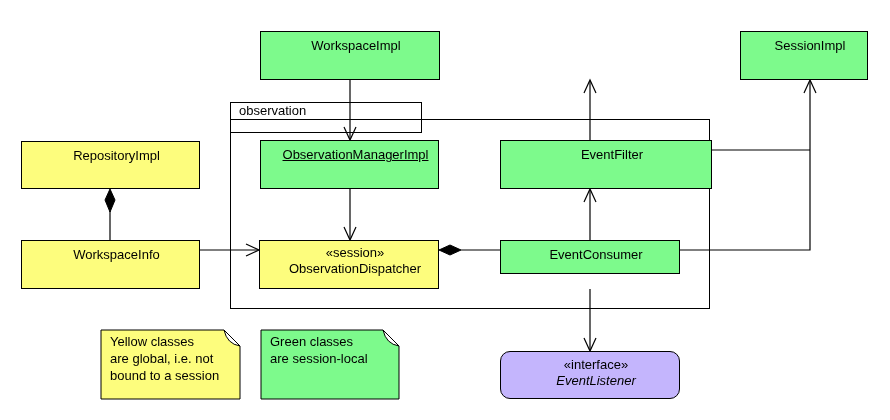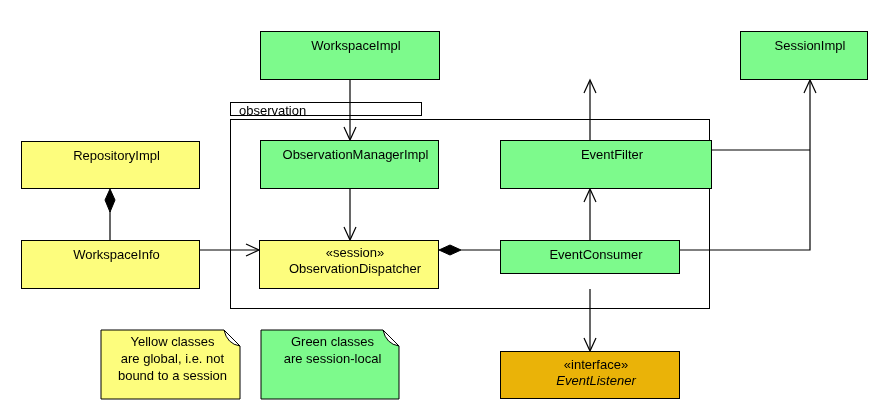--- a/index.html
+++ b/index.html
@@ -8,48 +8,48 @@
     --line:#000000;
     --background:#ffffff;
   }
   html,body{margin:0;padding:0;background:#fff;}
   .canvas{
     position:relative;width:890px;height:420px;overflow:hidden;
     background:var(--background);
     font-family:"Liberation Sans",sans-serif;color:#000;
   }
   .pkg-tab{
-    position:absolute;left:230px;top:102px;width:192px;height:14px;
+    position:absolute;left:230px;top:102px;width:192px;height:31px;
     box-sizing:border-box;border:1px solid var(--line);background:#fff;
     font-size:13px;line-height:15px;padding-left:8px;
   }
   .pkg-body{
     position:absolute;left:230px;top:119px;width:480px;height:190px;
     box-sizing:border-box;border:1px solid var(--line);background:transparent;
   }
   svg.wires{position:absolute;left:0;top:0;width:890px;height:420px;}
   .wire{stroke:var(--line);fill:none;stroke-width:1.2;}
   .head{stroke:var(--line);fill:none;stroke-width:1.2;}
   .diamond{fill:var(--line);stroke:var(--line);}
   .note-yellow{fill:var(--yellow);stroke:var(--line);stroke-width:1;}
   .note-green{fill:var(--green);stroke:var(--line);stroke-width:1;}
   .flap{fill:#fff;stroke:var(--line);stroke-width:1;}
   .box{
     position:absolute;box-sizing:border-box;border:1px solid var(--line);
     text-align:center;font-size:13px;line-height:16px;padding-top:6px;
   }
   .green-fill{background:var(--green);}
   .yellow-fill{background:var(--yellow);}
-  .white-fill{background:#eab308;}
+  .white-fill{background:#c4b5fd;border-radius:10px;}
   .stereo,.lbl{display:block;margin-left:12px;}
   .italic{font-style:italic;}
   .note-text{
     position:absolute;font-size:13px;line-height:17px;text-align:left;
   }
-  .note-text span{display:block;text-align:center;}
+  .note-text span{display:block;}
 </style>
 </head>
 <body>
 
 <div class="canvas">
 
   <div class="pkg-tab">
     <span>observation</span>
   </div>
   <div class="pkg-body"></div>
@@ -110,21 +110,21 @@
 
 
   <div class="box green-fill" style="left:740px;top:31px;width:128px;height:49px;">
     <span class="lbl">SessionImpl</span>
   </div>
 
   <div class="box yellow-fill" style="left:21px;top:141px;width:179px;height:48px;">
     <span class="lbl">RepositoryImpl</span>
   </div>
 
-  <div class="box green-fill" style="left:260px;top:140px;width:179px;height:49px;">
+  <div class="box green-fill" style="left:260px;top:140px;width:179px;height:49px;text-decoration:underline;">
     <span class="lbl">ObservationManagerImpl</span>
   </div>
 
   <div class="box green-fill" style="left:500px;top:140px;width:212px;height:49px;">
     <span class="lbl">EventFilter</span>
   </div>
 
   <div class="box yellow-fill" style="left:21px;top:240px;width:179px;height:49px;">
     <span class="lbl">WorkspaceInfo</span>
   </div>

